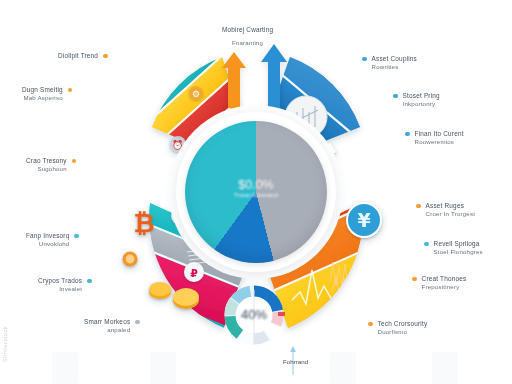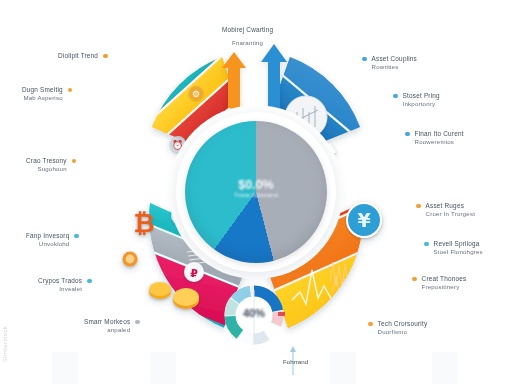--- a/index.html
+++ b/index.html
@@ -40,35 +40,35 @@
     background:#ffffff;
     box-shadow:0 3px 14px rgba(40,60,90,.13), 0 0 0 7px #ffffff;
   }
   #centerPie{
     position:absolute;left:9px;top:9px;width:142px;height:142px;border-radius:50%;
     box-shadow:inset 0 -5px 14px rgba(0,0,0,.10), 0 2px 6px rgba(0,0,0,.12);
     overflow:hidden;
   }
   #centerText{
     position:absolute;left:0;right:0;top:66px;text-align:center;
-    color:#ffffff;font-size:12.5px;font-weight:bold;
+    color:#ffffff;font-size:12.5px;font-weight:normal;
     filter:blur(0.85px);text-shadow:0 1px 2px rgba(0,0,0,.16);
     pointer-events:none;
   }
   #centerSub{
     position:absolute;left:0;right:0;top:79px;text-align:center;
     color:#f2f6fa;font-size:6.2px;filter:blur(0.85px);
     pointer-events:none;
   }
 
   
   .arrow{position:absolute;filter:drop-shadow(0 2px 3px rgba(0,0,0,.12));}
   #miniDonutText{
     position:absolute;left:222px;top:307px;width:64px;text-align:center;
-    font-size:11px;color:#3c4c5c;filter:blur(.8px);font-weight:bold;
+    font-size:13px;color:#3c4c5c;filter:blur(.8px);font-weight:normal;
   }
 
   
   #axisLabel{
     position:absolute;left:283px;top:358px;font-size:6.2px;color:#42525f;
     filter:blur(.75px);
   }
 
   
   #watermark{

